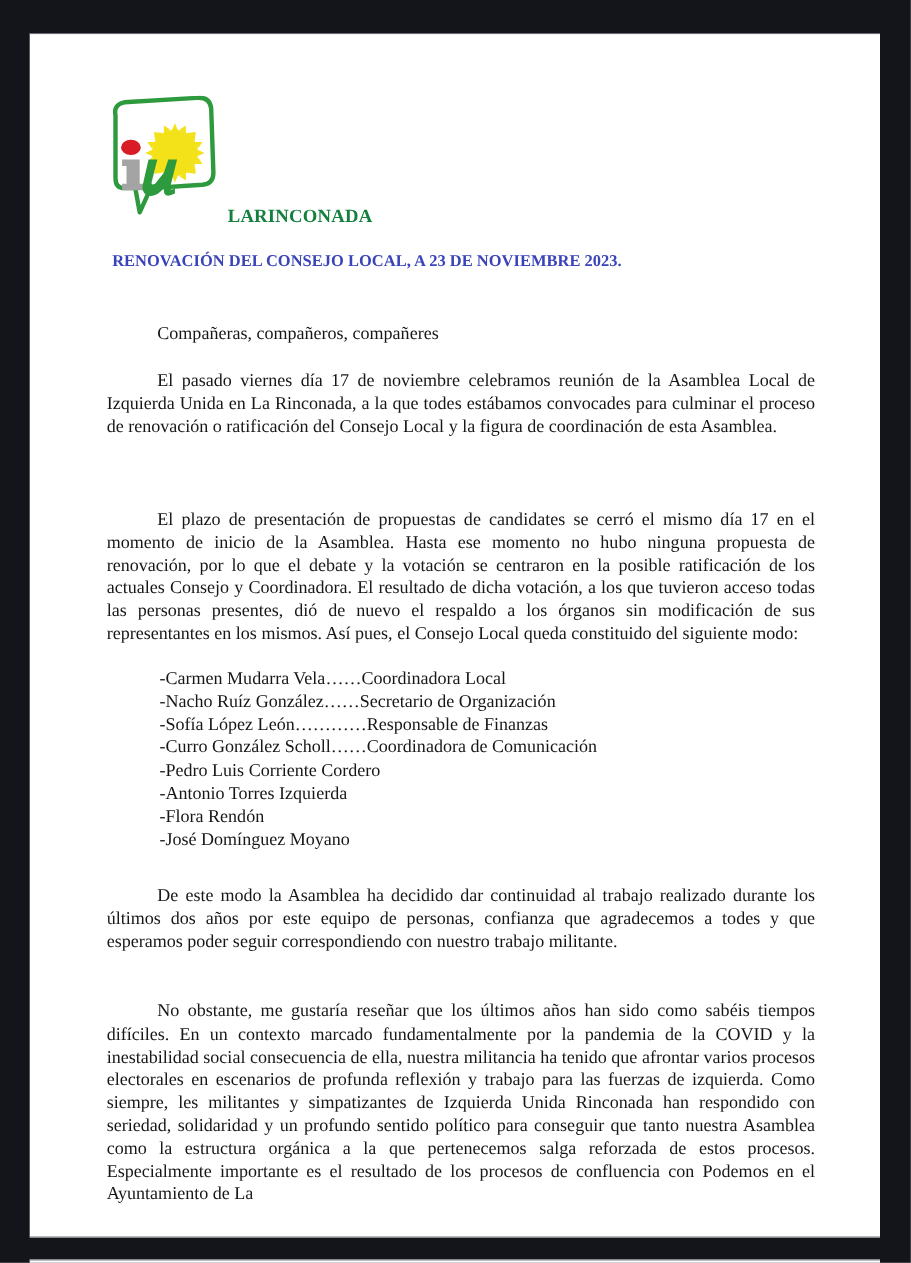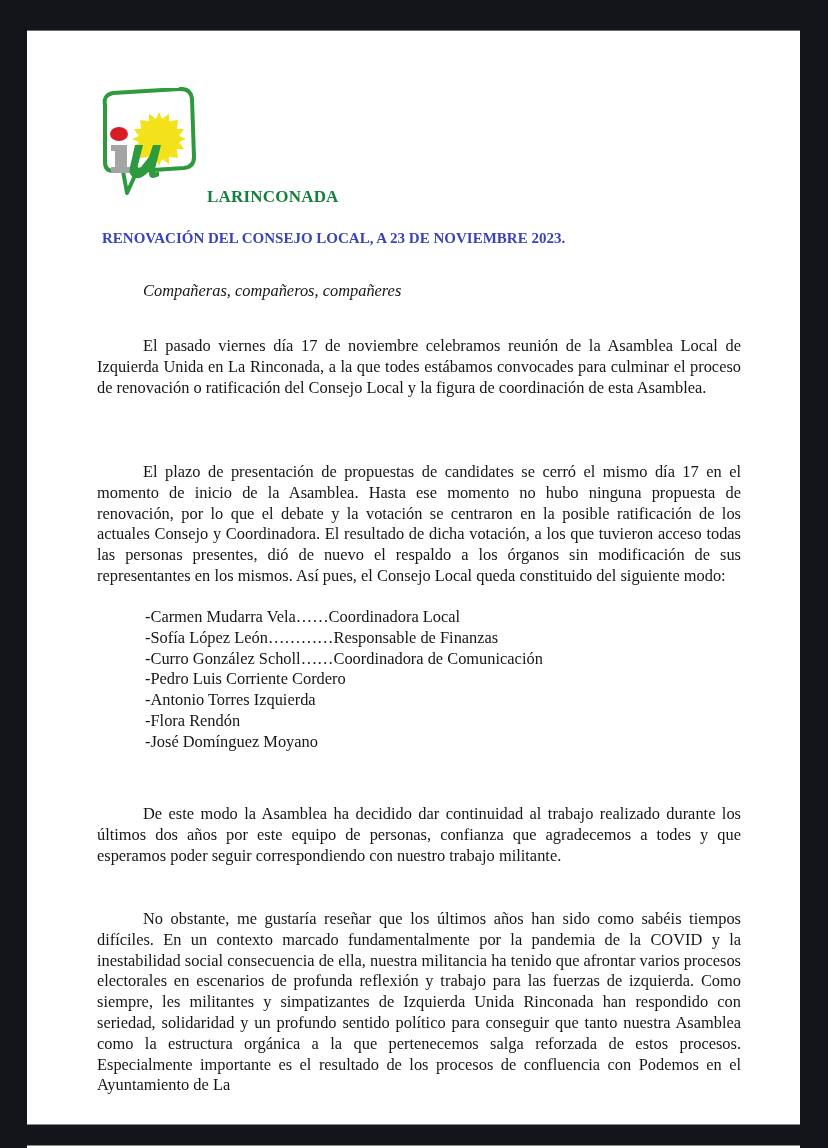--- a/index.html
+++ b/index.html
@@ -31,21 +31,21 @@
     position:absolute; left:75px; top:199px;
     color:#3a43b8; font-weight:bold; font-size:15px;
     white-space:nowrap;
   }
   .body-text {
     position:absolute; left:70px; width:644px;
     font-size:16.4px; line-height:20.8px; color:#161616;
     text-align:justify;
   }
   .body-text p { margin:0; text-indent:46px; }
-  .greeting { top:250px;font-style:italic; }
+  .greeting { top:262px; }
   .p1 { top:305px; }
   .p2 { top:431px; }
   .members { top:576px; text-indent:0; text-align:left; }
   .members div { white-space:nowrap;margin-left:48px; }
   .p3 { top:773px; }
   .p4 { top:878px; }
 </style>
 </head>
 <body>
 
@@ -97,20 +97,21 @@
   <div class="body-text p1">
     <p>El pasado viernes día 17 de noviembre celebramos reunión de la Asamblea Local de Izquierda Unida en La Rinconada, a la que todes estábamos convocades para culminar el proceso de renovación o ratificación del Consejo Local y la figura de coordinación de esta Asamblea.</p>
   </div>
 
   <div class="body-text p2">
     <p>El plazo de presentación de propuestas de candidates se cerró el mismo día 17 en el momento de inicio de la Asamblea. Hasta ese momento no hubo ninguna propuesta de renovación, por lo que el debate y la votación se centraron en la posible ratificación de los actuales Consejo y Coordinadora. El resultado de dicha votación, a los que tuvieron acceso todas las personas presentes, dió de nuevo el respaldo a los órganos sin modificación de sus representantes en los mismos. Así pues, el Consejo Local queda constituido del siguiente modo:</p>
   </div>
 
   <div class="body-text members">
     <div>-Carmen Mudarra Vela……Coordinadora Local</div>
+    <div>-Nacho Ruíz González……Secretario de Organización</div>
     <div>-Sofía López León…………Responsable de Finanzas</div>
     <div>-Curro González Scholl……Coordinadora de Comunicación</div>
     <div>-Pedro Luis Corriente Cordero</div>
     <div>-Antonio Torres Izquierda</div>
     <div>-Flora Rendón</div>
     <div>-José Domínguez Moyano</div>
   </div>
 
   <div class="body-text p3">
     <p>De este modo la Asamblea ha decidido dar continuidad al trabajo realizado durante los últimos dos años por este equipo de personas, confianza que agradecemos a todes y que esperamos poder seguir correspondiendo con nuestro trabajo militante.</p>

